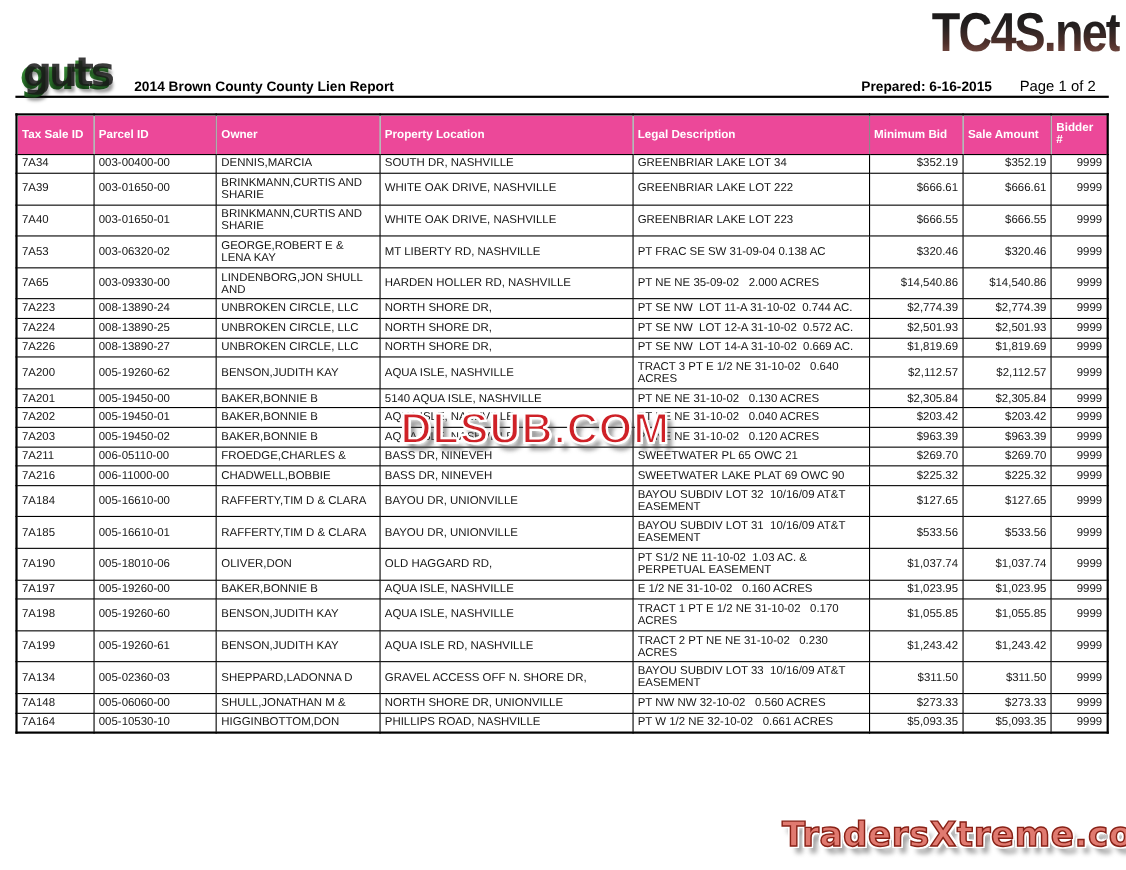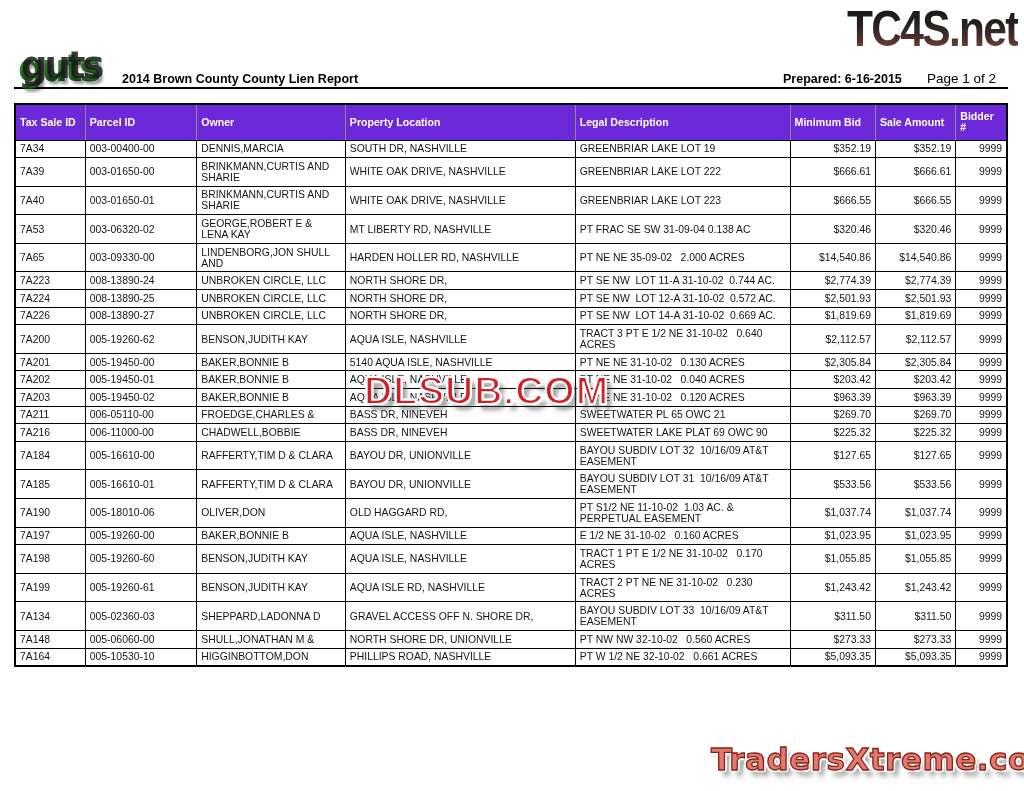--- a/index.html
+++ b/index.html
@@ -86,21 +86,21 @@
   .lien-table th, .lien-table td{
     border:1px solid #000;
     padding:2.8px 4px;
     line-height:11px;
     vertical-align:middle;
     white-space:pre-wrap;
     word-wrap:break-word;
     overflow:hidden;
   }
   .lien-table thead th{
-    background:#6d28d9; color:#fff;
+    background:#ec4899; color:#fff;
     text-align:left; font-weight:bold;
     height:36px; font-size:10.6px;
     border-right:1px solid #8a8a8a;
   }
   .lien-table thead th:last-child{ border-right:1px solid #000; }
   .lien-table td{ background:#ffffff; color:#141414; }
   .lien-table td.num{ text-align:right; }
 </style>
 </head>
 <body>
@@ -137,21 +137,21 @@
         <th>Sale Amount</th>
         <th>Bidder #</th>
       </tr>
     </thead>
   <tbody>
       <tr>
         <td>7A34</td>
         <td>003-00400-00</td>
         <td>DENNIS,MARCIA</td>
         <td>SOUTH DR, NASHVILLE</td>
-        <td>GREENBRIAR LAKE LOT 19</td>
+        <td>GREENBRIAR LAKE LOT 34</td>
         <td class="num">$352.19</td>
         <td class="num">$352.19</td>
         <td class="num">9999</td>
       </tr>
       <tr>
         <td>7A39</td>
         <td>003-01650-00</td>
         <td>BRINKMANN,CURTIS AND SHARIE</td>
         <td>WHITE OAK DRIVE, NASHVILLE</td>
         <td>GREENBRIAR LAKE LOT 222</td>

